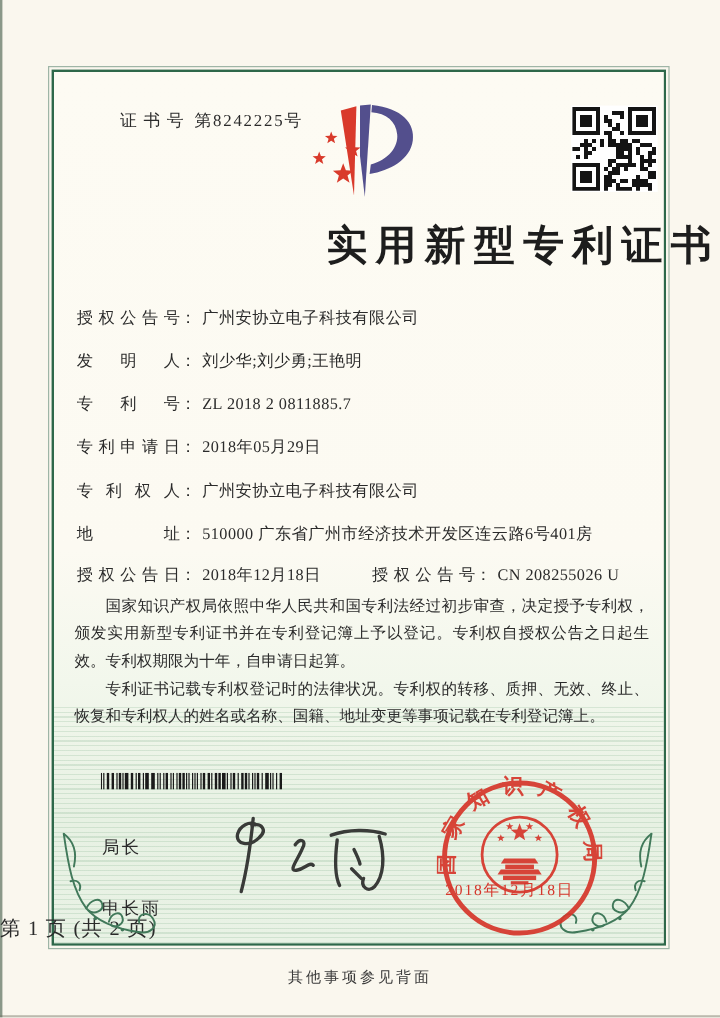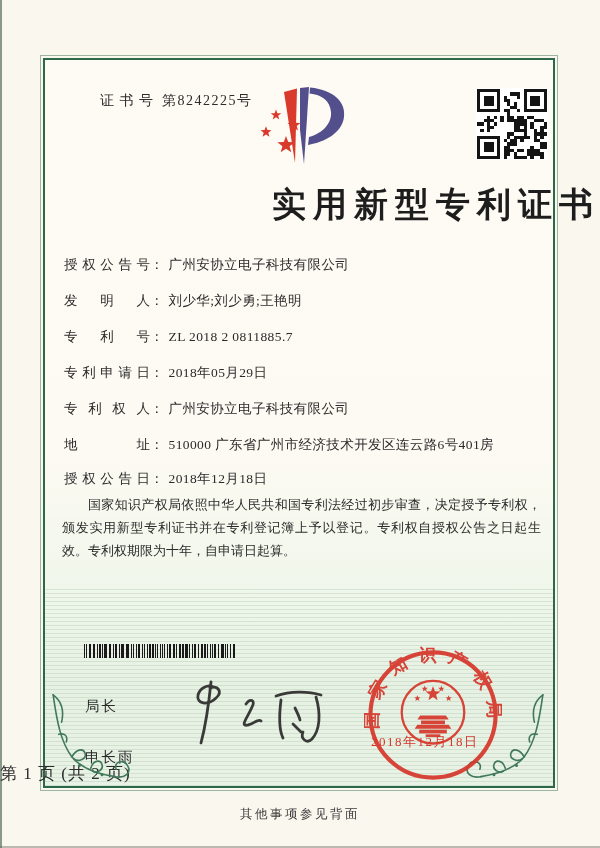--- a/index.html
+++ b/index.html
@@ -320,24 +320,28 @@
   <span class="flabel">专利申请日</span><span class="colon">：</span><span class="fvalue">2018年05月29日</span>
 </div>
 <div class="frow" style="top:400px">
   <span class="flabel">专利权人</span><span class="colon">：</span><span class="fvalue">广州安协立电子科技有限公司</span>
 </div>
 <div class="frow" style="top:436px">
   <span class="flabel">地址</span><span class="colon">：</span><span class="fvalue">510000 广东省广州市经济技术开发区连云路6号401房</span>
 </div>
 <div class="frow" style="top:470px">
   <span class="flabel">授权公告日</span><span class="colon">：</span><span class="fvalue">2018年12月18日</span>
+  <span class="grant-no-pair">
+    <span class="flabel">授权公告号</span><span class="colon">：</span><span class="fvalue">CN 208255026 U</span>
+  </span>
 </div>
 
 <div class="legal">
   <p>国家知识产权局依照中华人民共和国专利法经过初步审查，决定授予专利权，颁发实用新型专利证书并在专利登记簿上予以登记。专利权自授权公告之日起生效。专利权期限为十年，自申请日起算。</p>
+  <p>专利证书记载专利权登记时的法律状况。专利权的转移、质押、无效、终止、恢复和专利权人的姓名或名称、国籍、地址变更等事项记载在专利登记簿上。</p>
 </div>
 
 <svg id="barcode-svg" class="barcode" viewBox="0 0 152 14" preserveAspectRatio="none" fill="#1a1a1a">
     <rect x="0" y="0" width="1" height="14"></rect>
     <rect x="2" y="0" width="1" height="14"></rect>
     <rect x="5" y="0" width="2" height="14"></rect>
     <rect x="9" y="0" width="2" height="14"></rect>
     <rect x="13" y="0" width="1" height="14"></rect>
     <rect x="15" y="0" width="2" height="14"></rect>
     <rect x="18" y="0" width="1" height="14"></rect>

